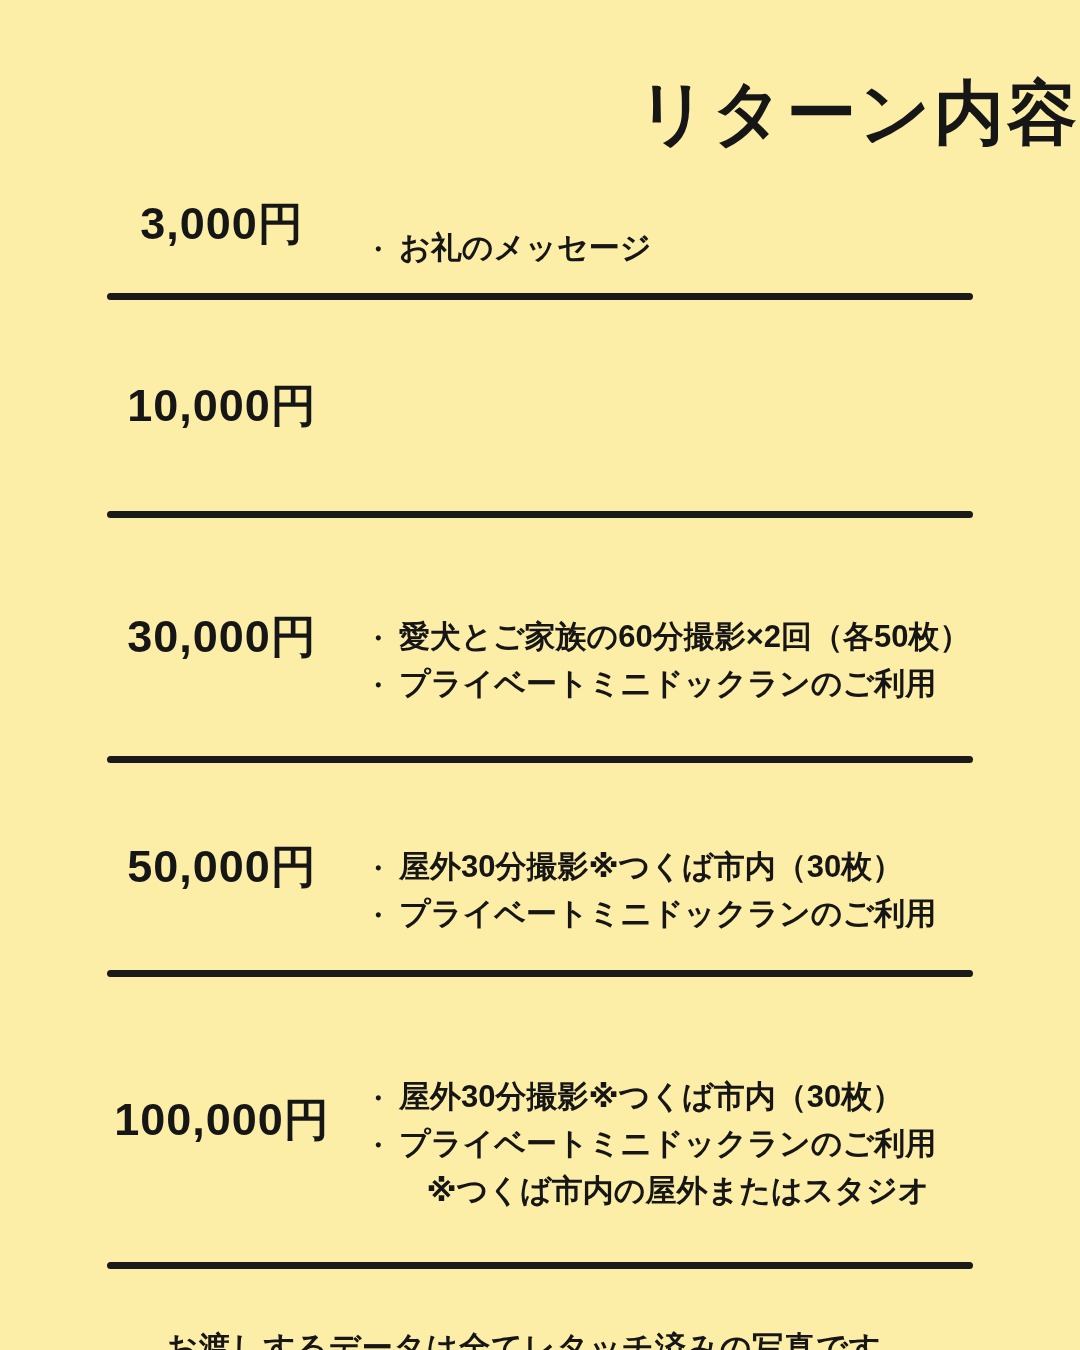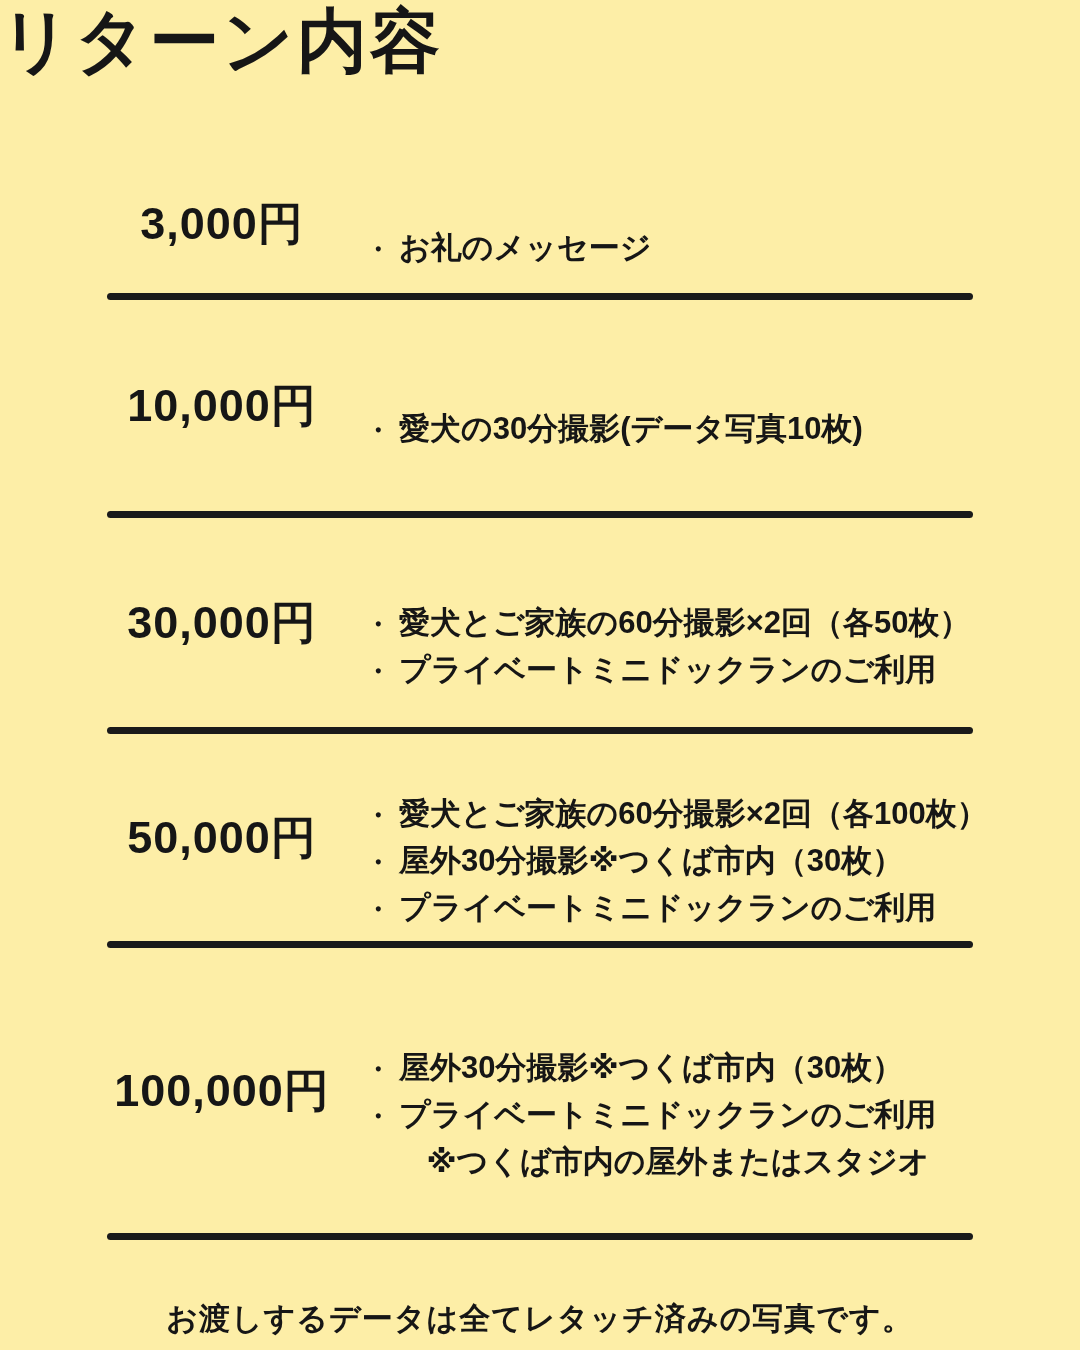--- a/index.html
+++ b/index.html
@@ -15,22 +15,23 @@
     position: relative;
     width: 1080px;
     height: 1350px;
     margin: 0 auto;
     background: var(--background);
     color: var(--text);
     overflow: hidden;
   }
 
   .title {
+    padding-top: 72px;
     height: 155px;
-    text-align: left;
+    text-align: right;
     font-size: 70px;
     line-height: 83px;
     font-weight: 900;
     letter-spacing: 3px;
   }
 
   .content {
     width: 866px;
     margin: 0 auto;
   }
@@ -58,21 +59,21 @@
   .item { white-space: nowrap; }
   .item .bullet {
     display: inline-block;
     width: 34px;
     font-size: 26px;
   }
   .item.note { padding-left: 18px; text-align: center; }
 
   .sec1 { height: 138px; }
   .sec2 { height: 211px; }
-  .sec3 { height: 209px; }
+  .sec3 { height: 238px; }
   .sec4 { height: 207px; }
   .sec5 { height: 285px; }
 
   .divider {
     height: 7px;
     background: var(--divider);
     border-radius: 4px;
   }
 
   .footer {
@@ -98,39 +99,35 @@
     <section class="tier sec1">
       <div class="price">3,000円</div>
       <div class="details">
         <div class="item"><span class="bullet">・</span><span>お礼のメッセージ</span></div>
       </div>
     </section>
     <div class="divider"></div>
 
     <section class="tier sec2">
       <div class="price">10,000円</div>
-      <div class="details">
-        <div class="item"><span class="bullet">・</span><span>愛犬の30分撮影(データ写真10枚)</span></div>
-      </div>
     </section>
     <div class="divider"></div>
 
     <section class="tier sec3">
       <div class="price">30,000円</div>
       <div class="details">
         <div class="item"><span class="bullet">・</span><span>愛犬とご家族の60分撮影×2回（各50枚）</span></div>
         <div class="item"><span class="bullet">・</span><span>プライベートミニドックランのご利用</span></div>
       </div>
     </section>
     <div class="divider"></div>
 
     <section class="tier sec4">
       <div class="price">50,000円</div>
       <div class="details">
-        <div class="item"><span class="bullet">・</span><span>愛犬とご家族の60分撮影×2回（各100枚）</span></div>
         <div class="item"><span class="bullet">・</span><span>屋外30分撮影※つくば市内（30枚）</span></div>
         <div class="item"><span class="bullet">・</span><span>プライベートミニドックランのご利用</span></div>
       </div>
     </section>
     <div class="divider"></div>
 
     <section class="tier sec5">
       <div class="price">100,000円</div>
       <div class="details">
         <div class="item"><span class="bullet">・</span><span>屋外30分撮影※つくば市内（30枚）</span></div>

